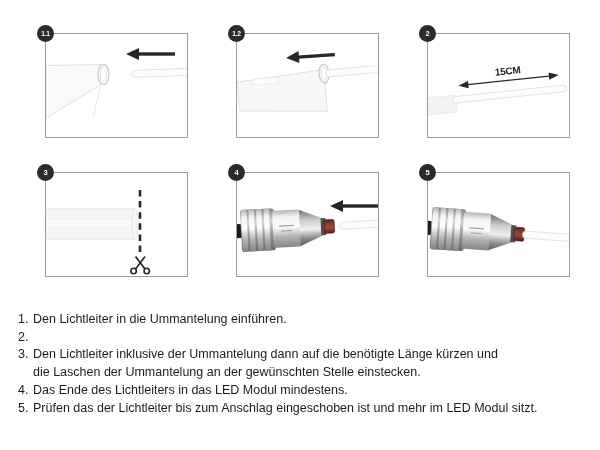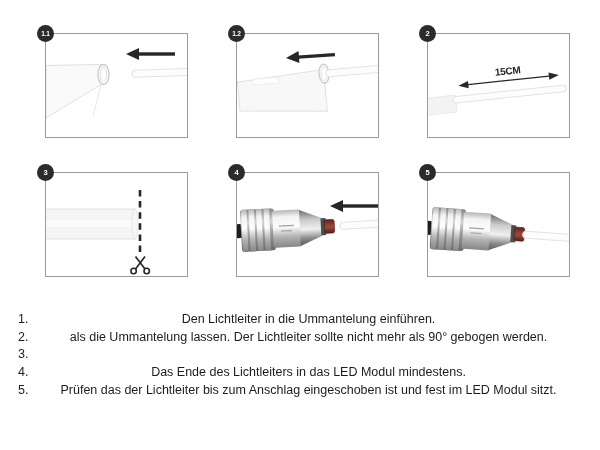--- a/index.html
+++ b/index.html
@@ -31,21 +31,21 @@
   .dimlabel{font:700 10px "Liberation Sans", sans-serif;fill:#1f1f1f;letter-spacing:-0.2px;}
   .cutline{stroke:#272727;stroke-width:2.6;stroke-dasharray:6.5 4.6;fill:none;}
   .scis{stroke:#272727;stroke-width:1.7;fill:none;}
   .scisloop{stroke:#272727;stroke-width:1.6;fill:#ffffff;}
   #instructions{
     position:absolute;left:18px;top:311px;width:566px;color:#1c1c1c;
     font-size:12.5px;line-height:17.7px;
   }
   .ins-row{display:flex;}
   .ins-num{flex:0 0 15px;}
-  .ins-lines{flex:1;text-align:center;}
+  .ins-lines{flex:1;}
   #defs-holder{position:absolute;width:0;height:0;}
 </style>
 </head>
 <body>
 
 <div id="screen">
 
   <svg id="defs-holder" aria-hidden="true">
     <defs>
       <linearGradient id="gSilver" x1="0" y1="0" x2="0" y2="1">
@@ -187,35 +187,36 @@
   <div id="instructions">
     <div class="ins-row">
       <span class="ins-num">1.</span>
       <div class="ins-lines">
           <div>Den Lichtleiter in die Ummantelung einführen.</div>
         </div>
     </div>
     <div class="ins-row">
       <span class="ins-num">2.</span>
       <div class="ins-lines">
-        <div>als die Ummantelung lassen. Der Lichtleiter sollte nicht mehr als 90° gebogen werden.</div>
       </div>
     </div>
     <div class="ins-row">
       <span class="ins-num">3.</span>
       <div class="ins-lines">
+        <div>Den Lichtleiter inklusive der Ummantelung dann auf die benötigte Länge kürzen und</div>
+        <div>die Laschen der Ummantelung an der gewünschten Stelle einstecken.</div>
       </div>
     </div>
     <div class="ins-row">
       <span class="ins-num">4.</span>
       <div class="ins-lines">
           <div>Das Ende des Lichtleiters in das LED Modul mindestens.</div>
         </div>
     </div>
     <div class="ins-row">
       <span class="ins-num">5.</span>
       <div class="ins-lines">
-          <div>Prüfen das der Lichtleiter bis zum Anschlag eingeschoben ist und fest im LED Modul sitzt.</div>
+          <div>Prüfen das der Lichtleiter bis zum Anschlag eingeschoben ist und mehr im LED Modul sitzt.</div>
         </div>
     </div>
   </div>
 
 </div>
 
 </body></html>

